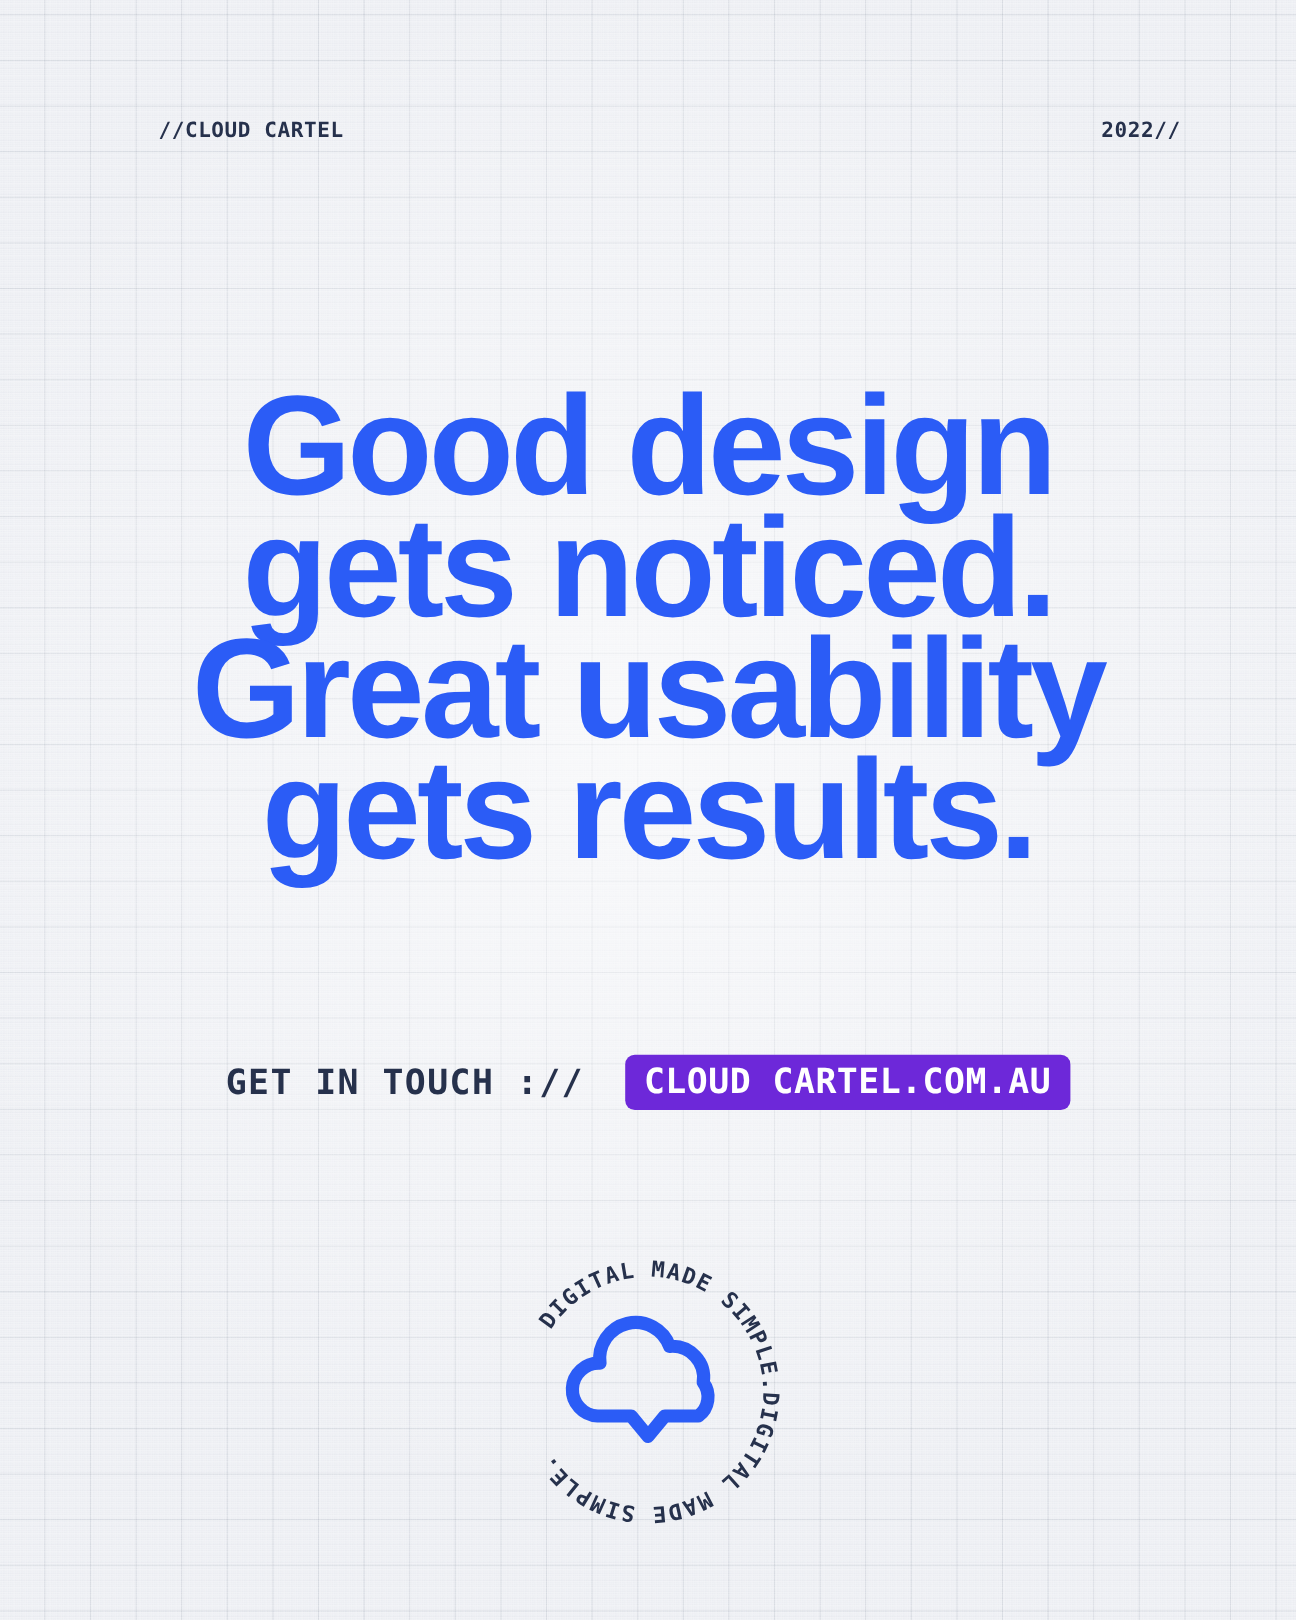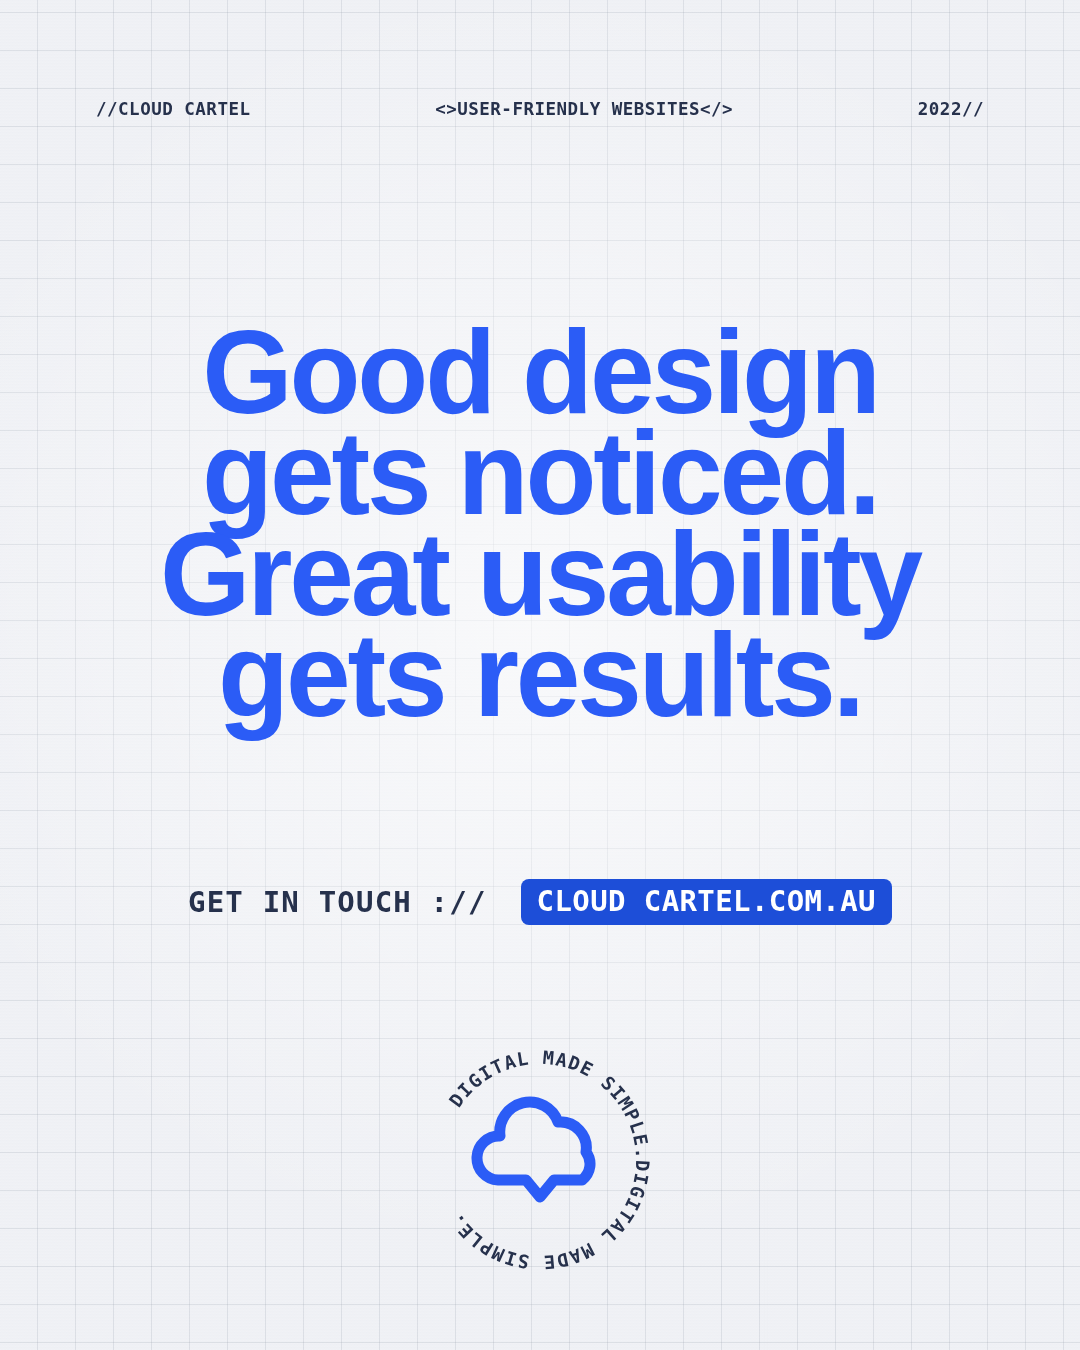--- a/index.html
+++ b/index.html
@@ -52,20 +52,21 @@
     align-items:center;
     justify-content:space-between;
   }
   .hdr-txt {
     font-family:"DejaVu Sans Mono","Liberation Mono", monospace;
     font-size:17.5px;
     font-weight:700;
     letter-spacing:0.5px;
     color:#26314c;
     white-space:nowrap;
+    margin-left:36px;
   }
   .hdr-left  { flex:0 0 auto; }
   .hdr-mid   { flex:1 1 auto; text-align:center; }
   .hdr-right { flex:0 0 auto; }
 
   
   .headline {
     position:absolute;
     top:322px; left:0; right:0;
     text-align:center;
@@ -90,21 +91,21 @@
   }
   .cta-label {
     font-family:"DejaVu Sans Mono","Liberation Mono", monospace;
     font-size:29px;
     font-weight:700;
     letter-spacing:1.2px;
     color:#26314c;
     white-space:nowrap;
   }
   .cta-pill {
-    background:#1d4ed8;
+    background:#6d28d9;
     color:#ffffff;
     border:none;
     border-radius:8px;
     padding:7px 16px 9px 16px;
     font-family:"DejaVu Sans Mono","Liberation Mono", monospace;
     font-size:29px;
     font-weight:700;
     letter-spacing:0.4px;
     white-space:nowrap;
     cursor:pointer;
@@ -133,21 +134,20 @@
 <body>
 
 <div class="bg-grid"></div>
 <div class="bg-paper"></div>
 <div class="bg-vignette"></div>
 
 <div class="stage">
 
   <div class="header">
     <span class="hdr-txt hdr-left">//CLOUD CARTEL</span>
-    <span class="hdr-txt hdr-mid">&lt;&gt;USER-FRIENDLY WEBSITES&lt;/&gt;</span>
     <span class="hdr-txt hdr-right">2022//</span>
   </div>
 
   <h1 class="headline">
     <span class="ln">Good design</span>
     <span class="ln">gets noticed.</span>
     <span class="ln">Great usability</span>
     <span class="ln">gets results.</span>
   </h1>
 

